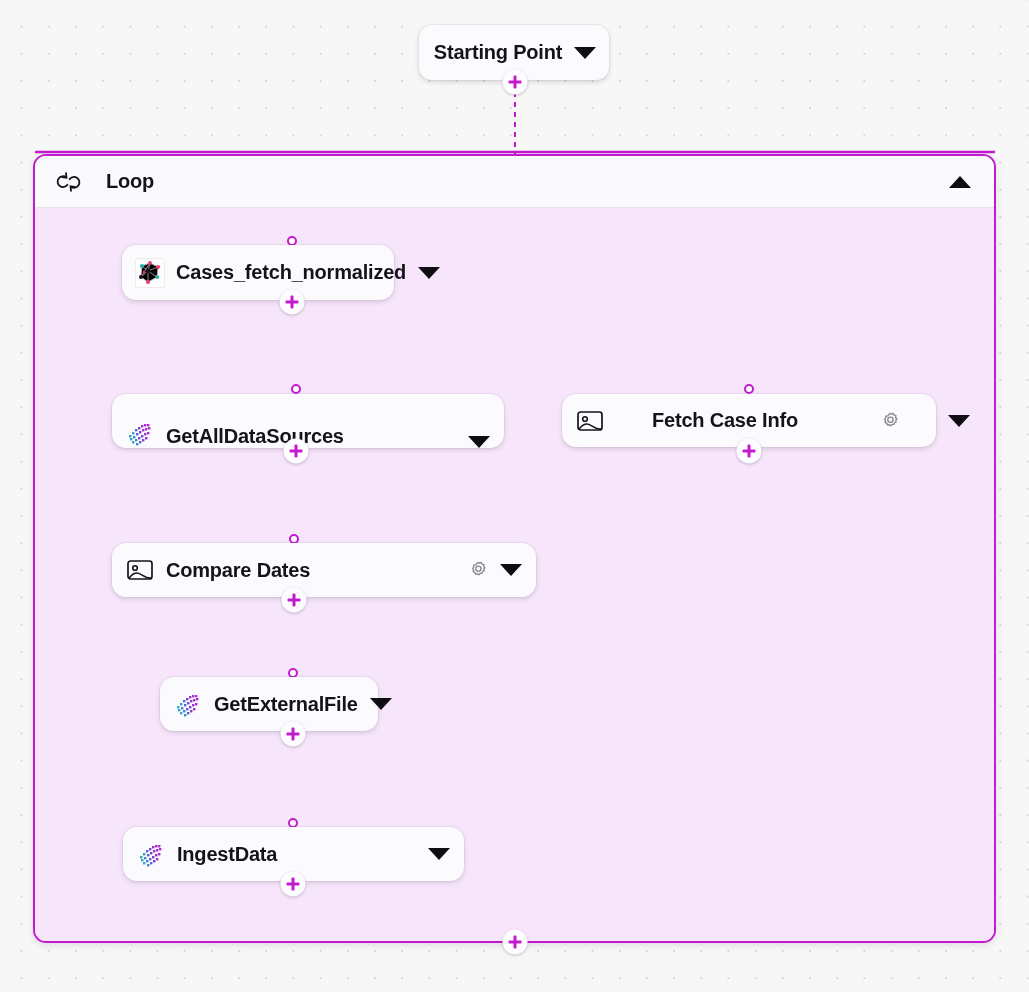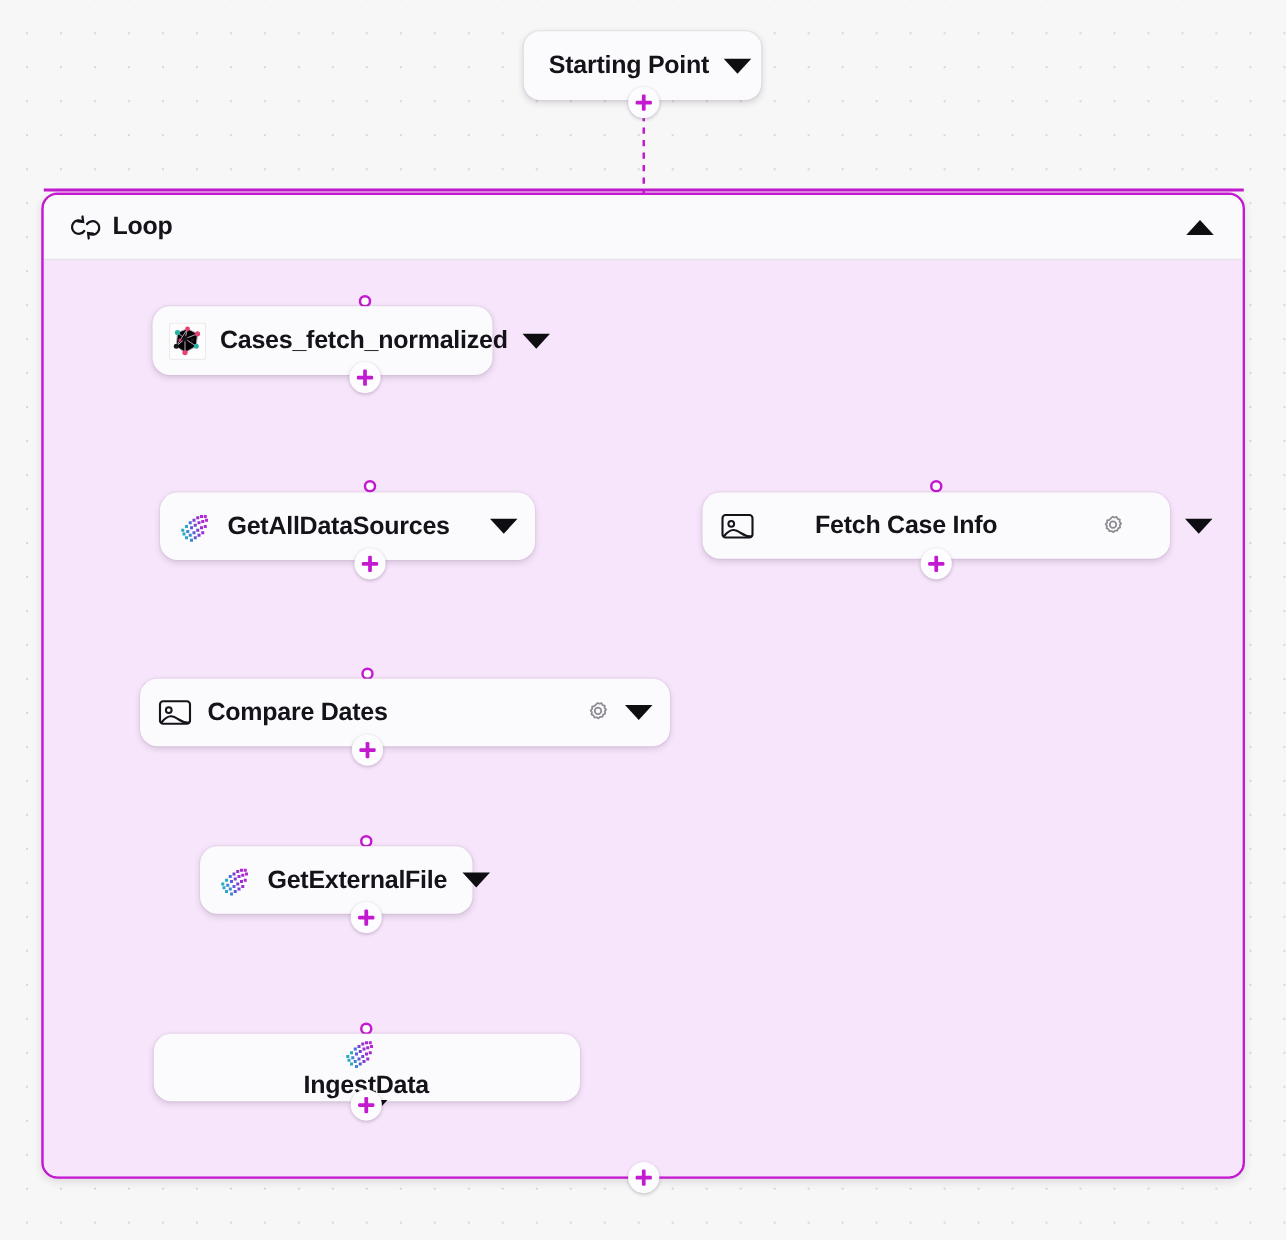--- a/index.html
+++ b/index.html
@@ -72,20 +72,21 @@
     flex: 0 0 auto;
   }
   .gear { margin-left: 10px; flex: 0 0 auto; display:flex; }
 
   
   #starting-point {
     left: 419px; top: 25px;
     width: 190px; height: 55px;
     padding: 0 18px 0 20px;
     border-radius: 13px;
+    justify-content: center;
   }
   #starting-point .label { font-size: 20px; }
 
   
   #loop-container {
     position: absolute;
     left: 33px; top: 154px;
     width: 963px; height: 789px;
     box-sizing: border-box;
     border: 2.5px solid #c31ad0;
@@ -103,21 +104,21 @@
     border-bottom: 1px solid #e6e2ea;
     display: flex;
     align-items: center;
     padding: 0 23px 0 20px;
   }
   #loop-header .loop-title {
     font-size: 20px;
     font-weight: 700;
     color: #15131a;
     letter-spacing: -0.2px;
-    margin-left: 8px;
+    margin-left: 24px;
   }
   #loop-header .hspacer { flex: 1 1 auto; }
   .collapse-caret {
     width: 0; height: 0;
     border-left: 11px solid transparent;
     border-right: 11px solid transparent;
     border-bottom: 12px solid #0d0d12;
     cursor: pointer;
   }
 
@@ -185,25 +186,25 @@
     content: "";
     position: absolute;
     background: #c31ad0;
     border-radius: 1px;
   }
   .plus-btn::before { width: 13px; height: 2.6px; }
   .plus-btn::after  { width: 2.6px; height: 13px; }
 
   
   #node-cases        { left: 122px; top: 245px;  width: 272px; height: 55px; }
-  #node-datasources  { left: 128px; top: 394px;  width: 300px; height: 54px; }
+  #node-datasources  { left: 112px; top: 394px;  width: 392px; height: 54px; align-items: flex-end; }
   #node-fetchcase    { left: 562px; top: 394px;  width: 374px; height: 53px; gap: 36px; }
   #node-comparedates { left: 112px; top: 543px;  width: 424px; height: 54px; }
   #node-external     { left: 160px; top: 677px;  width: 218px; height: 54px; }
-  #node-ingest       { left: 123px; top: 827px;  width: 341px; height: 54px; flex-direction: column; }
+  #node-ingest       { left: 123px; top: 827px;  width: 341px; height: 54px; }
 
   .node-icon-img { display: block; }
 </style>
 </head>
 <body>
 
 <div id="canvas">
 
   <svg id="wires" viewBox="0 0 1029 992" xmlns="http://www.w3.org/2000/svg">
     <g stroke="#c31ad0" stroke-width="2" fill="none" stroke-dasharray="5 5" stroke-linecap="butt">

